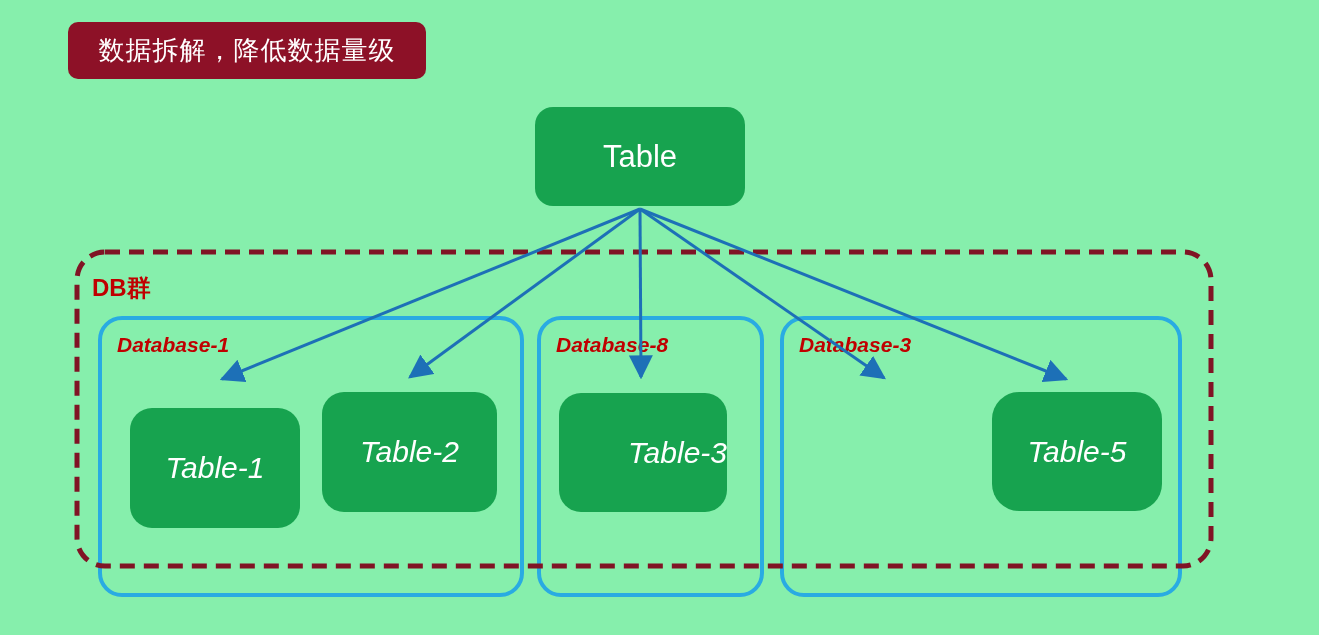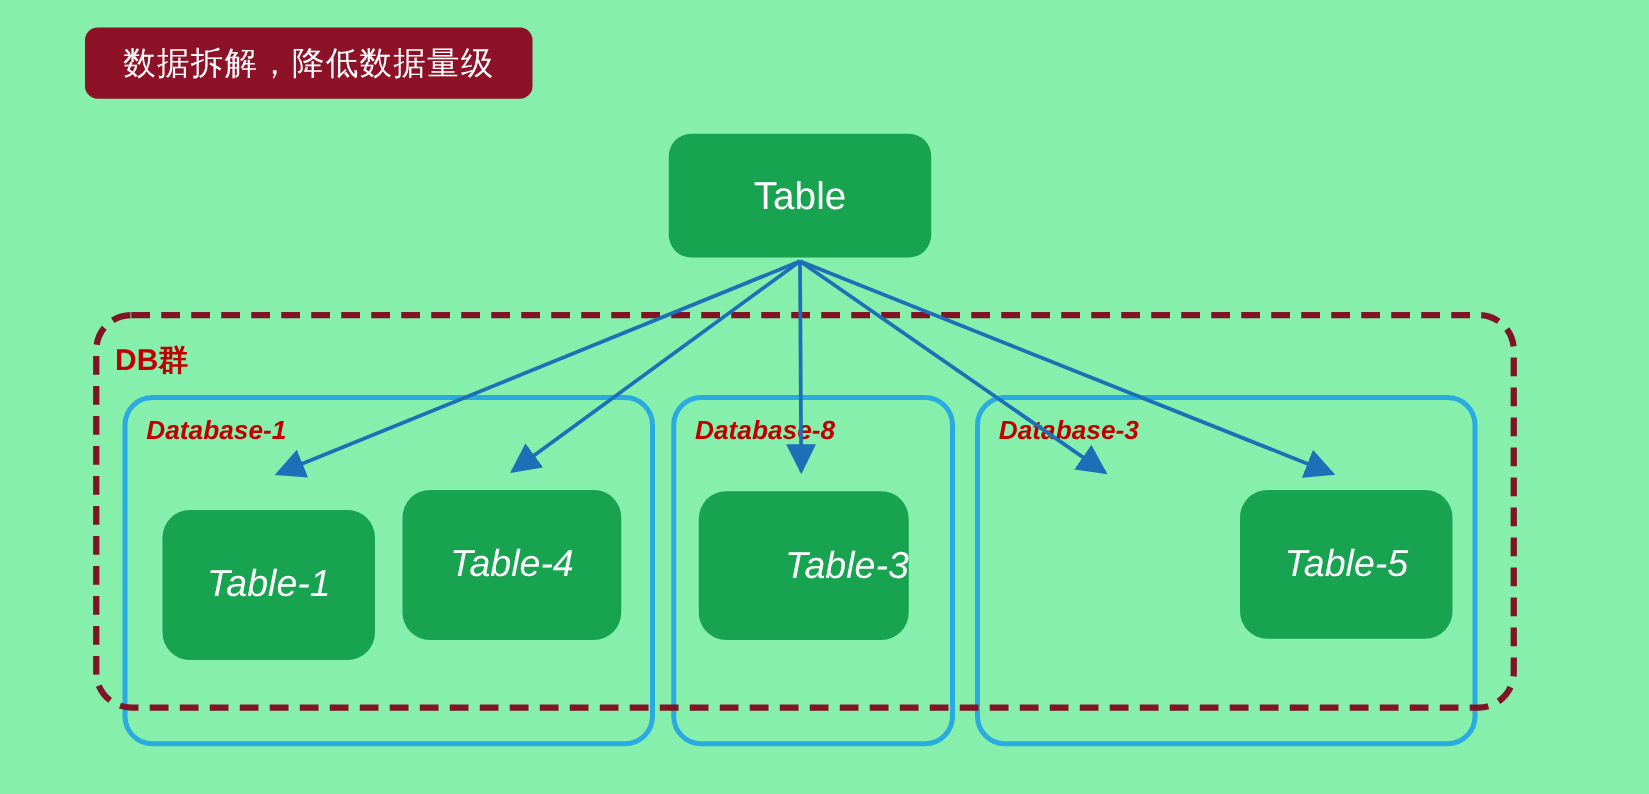--- a/index.html
+++ b/index.html
@@ -88,21 +88,21 @@
     color: var(--label_red);
     font-size: 21px;
     font-weight: bold;
   }
 
   
   .t1 { left: 28px;  top: 72px; width: 170px; height: 120px; margin-top: 16px; }
   .t2 { left: 220px; top: 72px; width: 175px; height: 120px; }
   .t3 { left: 18px;  top: 73px; width: 168px; height: 119px; justify-content: flex-end; }
   .t4 { left: 23px;  top: 72px; width: 170px; height: 119px; }
-  .t5 { left: 208px; top: 72px; width: 170px; height: 119px; }
+  .t5 { left: 208px; top: 72px; width: 170px; height: 119px; border-radius: 27px; }
 
   
   .overlay {
     position: absolute;
     left: 0;
     top: 0;
     width: 1319px;
     height: 635px;
     pointer-events: none;
     z-index: 10;
@@ -133,21 +133,21 @@
   </div>
 
   <div class="group-label">DB群</div>
 
   <div class="db-box db1">
     <div class="db-label">Database-1</div>
     <div class="green-box t1">
       <span>Table-1</span>
     </div>
     <div class="green-box t2">
-      <span>Table-4</span>
+      <span>Table-2</span>
     </div>
   </div>
 
   <div class="db-box db2">
     <div class="db-label">Database-8</div>
     <div class="green-box t3">
       <span>Table-3</span>
     </div>
   </div>
 

